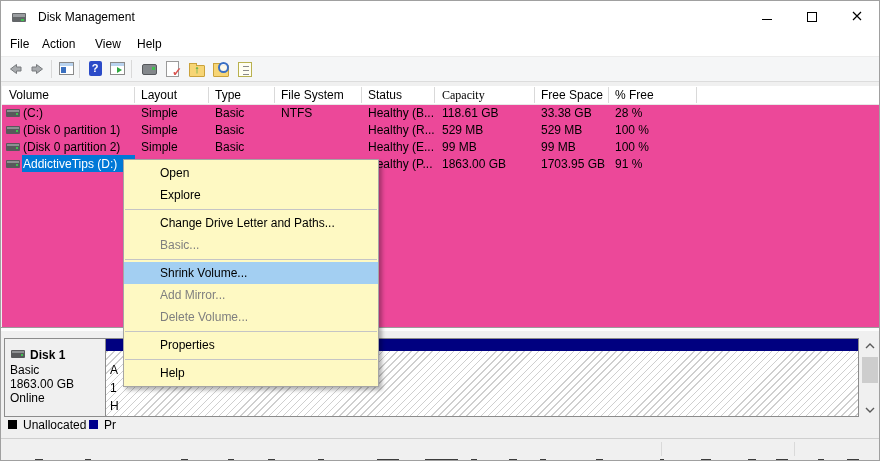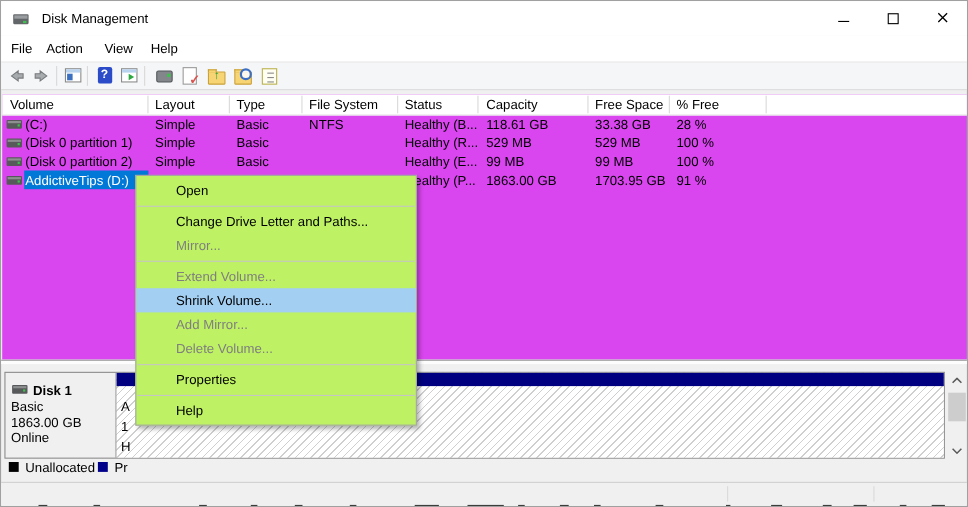--- a/index.html
+++ b/index.html
@@ -36,21 +36,21 @@
   .ic-mon::after{content:"";position:absolute;right:1px;top:2px;width:3px;height:3px;background:#3ec24e;}
   .ic-doc{position:absolute;left:2px;top:1px;width:11px;height:14px;background:#fff;border:1px solid #9a9a9a;}
   .ic-check{position:absolute;right:0;bottom:0;color:#d9534f;font-weight:bold;font-size:12px;line-height:12px;}
   .ic-folder{position:absolute;left:1px;top:5px;width:14px;height:10px;background:#f7d575;border:1px solid #caa23c;border-radius:1px;}
   .ic-folder::before{content:"";position:absolute;left:-1px;top:-3px;width:6px;height:2px;background:#f7d575;border:1px solid #caa23c;border-bottom:none;}
   .ic-up{position:absolute;left:0;right:0;top:3px;text-align:center;color:#1e9e33;font-weight:bold;font-size:11px;}
   .ic-mag{position:absolute;right:1px;top:2px;width:7px;height:7px;border:2px solid #3a6fc4;border-radius:50%;background:rgba(255,255,255,.85);}
   .ic-list{position:absolute;left:2px;top:2px;width:12px;height:13px;background:#fffef2;border:1px solid #b9b14f;}
   .ic-list i{display:block;height:1px;background:#8a8a8a;margin:3px 2px 0 4px;}
   
-  .listview{position:absolute;left:1px;top:85px;width:877px;height:241px;background:#d946ef;}
+  .listview{position:absolute;left:1px;top:85px;width:877px;height:241px;background:#ec4899;}
   .lv-header{position:absolute;left:0;top:0;right:0;height:18px;background:#fff;border-bottom:1px solid #e7e7e7;}
   .hcol{position:absolute;top:2px;white-space:nowrap;}
   .hsep{position:absolute;top:1px;width:1px;height:16px;background:#d9d9d9;}
   .lrow{position:absolute;left:0;right:0;height:17px;}
   .cell{position:absolute;top:2px;white-space:nowrap;}
   .disk-ic{position:absolute;left:4px;top:5px;width:14px;height:8px;background:#58595b;border-radius:1px;}
   .disk-ic::before{content:"";position:absolute;left:1px;top:1px;right:1px;height:2px;background:#8d8f91;}
   .disk-ic::after{content:"";position:absolute;right:2px;top:4px;width:2px;height:2px;background:#3ec24e;}
   .sel-bg{position:absolute;left:20px;top:0;width:113px;height:17px;}
   
@@ -72,21 +72,21 @@
   
   .legend{position:absolute;left:0;top:414px;right:0;height:22px;}
   .lsq{position:absolute;top:5px;width:9px;height:9px;}
   .llabel{position:absolute;top:3px;white-space:nowrap;}
   
   .statusbar{position:absolute;left:0;top:437px;right:0;height:21px;background:#f0f0f0;border-top:1px solid #cfcfcf;box-sizing:border-box;}
   .sdiv{position:absolute;top:3px;width:1px;height:14px;background:#d9d9d9;}
   .specks{position:absolute;left:0;top:458px;right:0;height:2px;}
   .speck{position:absolute;top:0;height:2px;background:#3c3c3c;}
   
-  .ctxmenu{position:absolute;left:122px;top:158px;width:256px;background:#bef264;
+  .ctxmenu{position:absolute;left:122px;top:158px;width:256px;background:#fef9c3;
     border:1px solid #a5a5a5;box-shadow:3px 3px 4px rgba(0,0,0,0.3);
     padding:2px 0;box-sizing:border-box;z-index:10;}
   .mi{height:22px;line-height:22px;padding-left:36px;white-space:nowrap;}
   .mi.disabled{color:#7f7f7f;}
   .msep{height:6px;position:relative;}
   .msep::after{content:"";position:absolute;left:1px;right:1px;top:3px;height:1px;background:#c5c5c5;}
 </style>
 </head>
 <body>
 
@@ -174,21 +174,21 @@
       </span>
     </div>
 
   <div class="listview">
     <div class="lv-header" id="lv-header">
         <span class="hcol" style="left: 7px;">Volume</span>
         <span class="hcol" style="left: 139px;">Layout</span>
         <span class="hcol" style="left: 213px;">Type</span>
         <span class="hcol" style="left: 279px;">File System</span>
         <span class="hcol" style="left: 366px;">Status</span>
-        <span class="hcol" style="left: 440px;">Capacity</span>
+        <span class="hcol" style="left: 440px; font-family: Liberation Serif, serif;">Capacity</span>
         <span class="hcol" style="left: 539px;">Free Space</span>
         <span class="hcol" style="left: 613px;">% Free</span>
         <span class="hsep" style="left: 132px;"></span>
         <span class="hsep" style="left: 206px;"></span>
         <span class="hsep" style="left: 272px;"></span>
         <span class="hsep" style="left: 359px;"></span>
         <span class="hsep" style="left: 432px;"></span>
         <span class="hsep" style="left: 532px;"></span>
         <span class="hsep" style="left: 606px;"></span>
         <span class="hsep" style="left: 694px;"></span>
@@ -303,25 +303,25 @@
       <span class="speck" style="left: 659px; width: 4px;"></span>
       <span class="speck" style="left: 700px; width: 10px;"></span>
       <span class="speck" style="left: 747px; width: 8px;"></span>
       <span class="speck" style="left: 775px; width: 12px;"></span>
       <span class="speck" style="left: 817px; width: 6px;"></span>
       <span class="speck" style="left: 846px; width: 12px;"></span>
     </div>
 
   <div class="ctxmenu" id="ctxmenu">
       <div class="mi">Open</div>
+      <div class="mi">Explore</div>
       <div class="msep"></div>
       <div class="mi">Change Drive Letter and Paths...</div>
-      <div class="mi disabled">Mirror...</div>
+      <div class="mi disabled">Basic...</div>
       <div class="msep"></div>
-      <div class="mi disabled">Extend Volume...</div>
       <div class="mi" style="background: rgb(163, 207, 242);">Shrink Volume...</div>
       <div class="mi disabled">Add Mirror...</div>
       <div class="mi disabled">Delete Volume...</div>
       <div class="msep"></div>
       <div class="mi">Properties</div>
       <div class="msep"></div>
       <div class="mi">Help</div>
     </div>
 
 </div>

